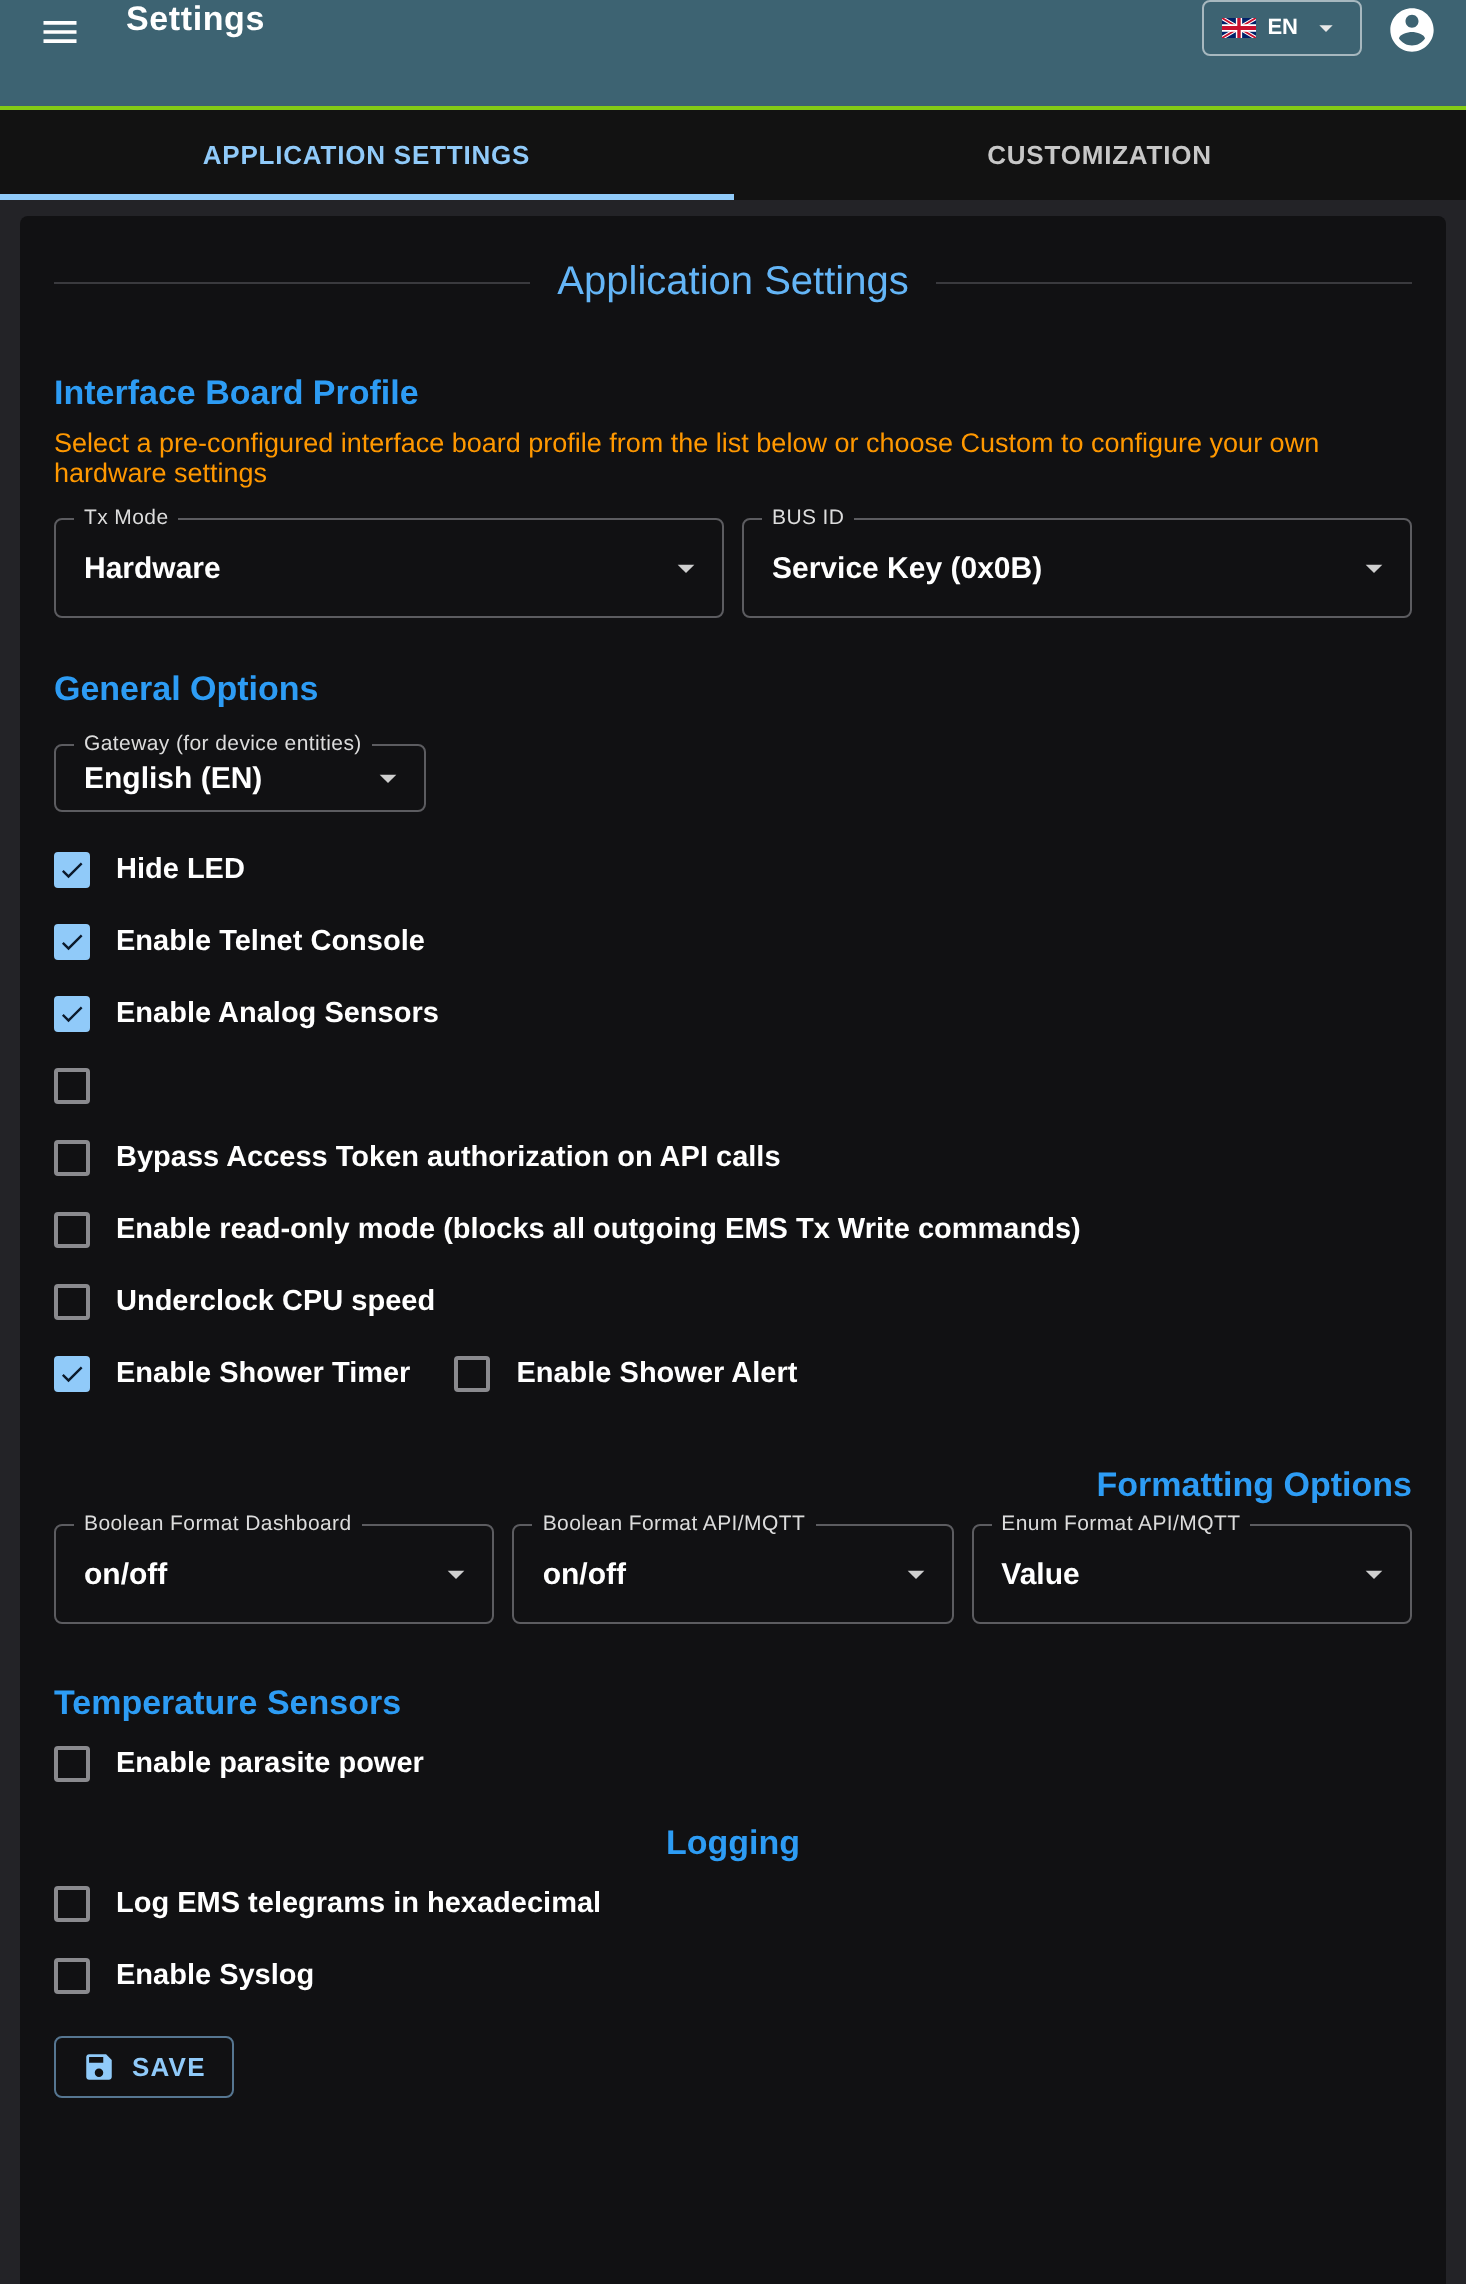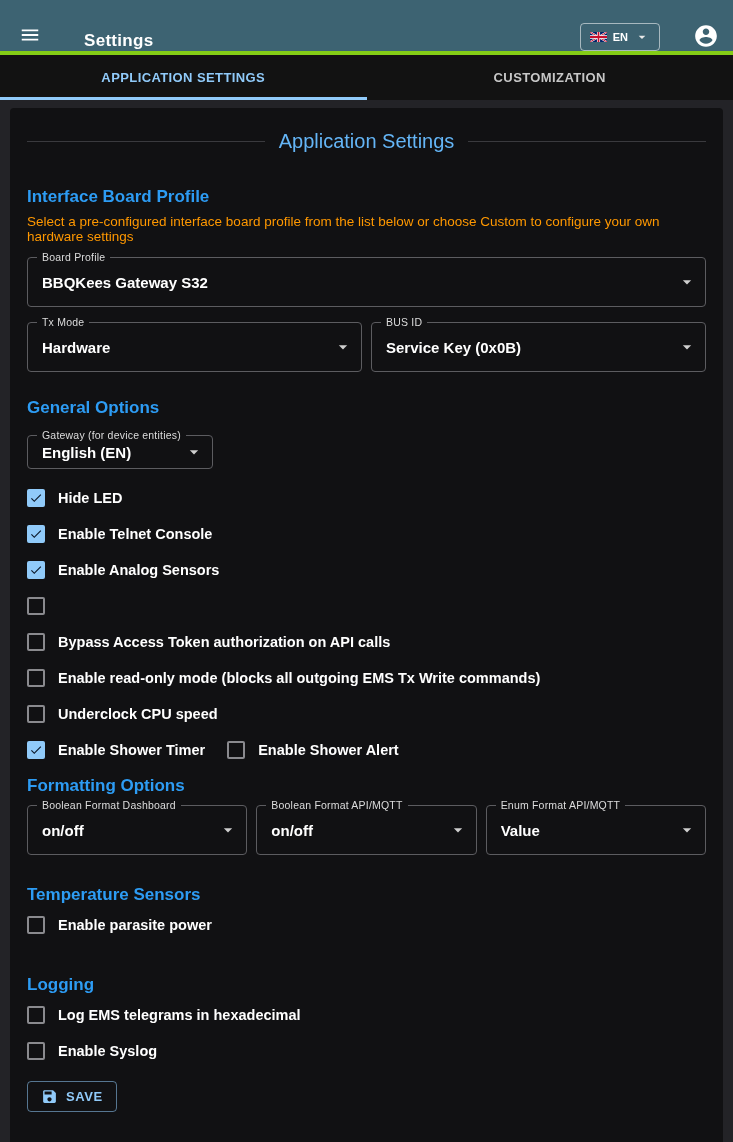--- a/index.html
+++ b/index.html
@@ -1,21 +1,21 @@
 <!DOCTYPE html>
 <html><head>
 <meta charset="utf-8">
 <style>
   * { margin:0; padding:0; box-sizing:border-box; }
   html,body { width:733px; height:1142px; overflow:hidden; }
   body { background:#232327; font-family:"Liberation Sans", sans-serif; }
 
   
-  .appbar { height:55px; background:#3d6372; border-bottom:4px solid #84cc16;
-            display:flex; align-items:flex-end; padding:0 12px 0 14px;gap:21px; }
+  .appbar { height:55px; background:#3d6372; border-bottom:2px solid #84cc16;
+            display:flex; align-items:flex-start; padding:0 12px 0 14px; }
   .menu-btn { width:32px; height:32px; display:flex; align-items:center; justify-content:center; cursor:pointer; }
   .app-title { color:#ffffff; font-size:17px; font-weight:700; letter-spacing:.3px; margin-left:17px; }
   .appbar .spacer { flex:1; }
   .lang-btn { display:flex; align-items:center; gap:6px; height:28px; padding:0 9px;
               border:1px solid rgba(255,255,255,.55); border-radius:4px; color:#fff;
               font-size:11px; font-weight:700; cursor:pointer; }
   .lang-flag { width:17px; height:10px; display:block; }
   .avatar-btn { margin-left:10px; width:30px; height:30px; display:flex; align-items:center; justify-content:center; cursor:pointer; }
 
   
@@ -30,21 +30,21 @@
           padding:14px 17px 20px; height:1034px; }
 
   .page-title-row { display:flex; align-items:center; gap:14px; margin-top:8px; }
   .page-title-row .line { flex:1; height:1px; background:#3a3a3e; }
   .page-title { color:#64b5f6; font-size:20px; font-weight:400; white-space:nowrap; }
 
   .section-heading { color:#2d9cf4; font-size:17px; font-weight:700; }
   .info-text { color:#ff9800; font-size:13.5px; margin-top:7px; }
 
   .mt34 { margin-top:34px; } .mt24 { margin-top:24px; } .mt26 { margin-top:26px; }
-  .mt22 { margin-top:8px; } .mt30 { margin-top:30px; } .mt14 { margin-top:32px; }
+  .mt22 { margin-top:28px;text-align:right; } .mt30 { margin-top:30px; } .mt14 { margin-top:12px;text-align:center; }
 
   
   .select { position:relative; border:1px solid #5c5c60; border-radius:4px; height:50px;
             display:flex; align-items:center; padding:0 34px 0 14px; cursor:pointer; }
   .select.small { height:34px; padding-right:30px; }
   .select-label { position:absolute; top:-7px; left:9px; background:#111113; padding:0 5px;
                   font-size:10.5px; color:#dcdcdc; letter-spacing:.2px; white-space:nowrap; }
   .select-value { color:#fff; font-size:15px; font-weight:600; white-space:nowrap; }
   .select .caret { position:absolute; right:8px; top:50%; transform:translateY(-50%); }
   .board-select { margin-top:13px; }
@@ -112,27 +112,20 @@
 
   <div class="page-title-row">
     <div class="line"></div>
     <div class="page-title">Application Settings</div>
     <div class="line"></div>
   </div>
 
   
   <div class="section-heading mt34">Interface Board Profile</div>
   <div class="info-text">Select a pre-configured interface board profile from the list below or choose Custom to configure your own hardware settings</div>
-  <div class="select board-select">
-    <span class="select-label">Board Profile</span>
-    <span class="select-value">BBQKees Gateway S32</span>
-    <svg class="caret" width="20" height="20" viewBox="0 0 24 24">
-        <path fill="#cfcfcf" d="M7 10l5 5 5-5z"></path>
-      </svg>
-  </div>
 
   
   <div class="row2">
     <div class="select">
       <span class="select-label">Tx Mode</span>
       <span class="select-value">Hardware</span>
       <svg class="caret" width="20" height="20" viewBox="0 0 24 24">
           <path fill="#cfcfcf" d="M7 10l5 5 5-5z"></path>
         </svg>
     </div>

